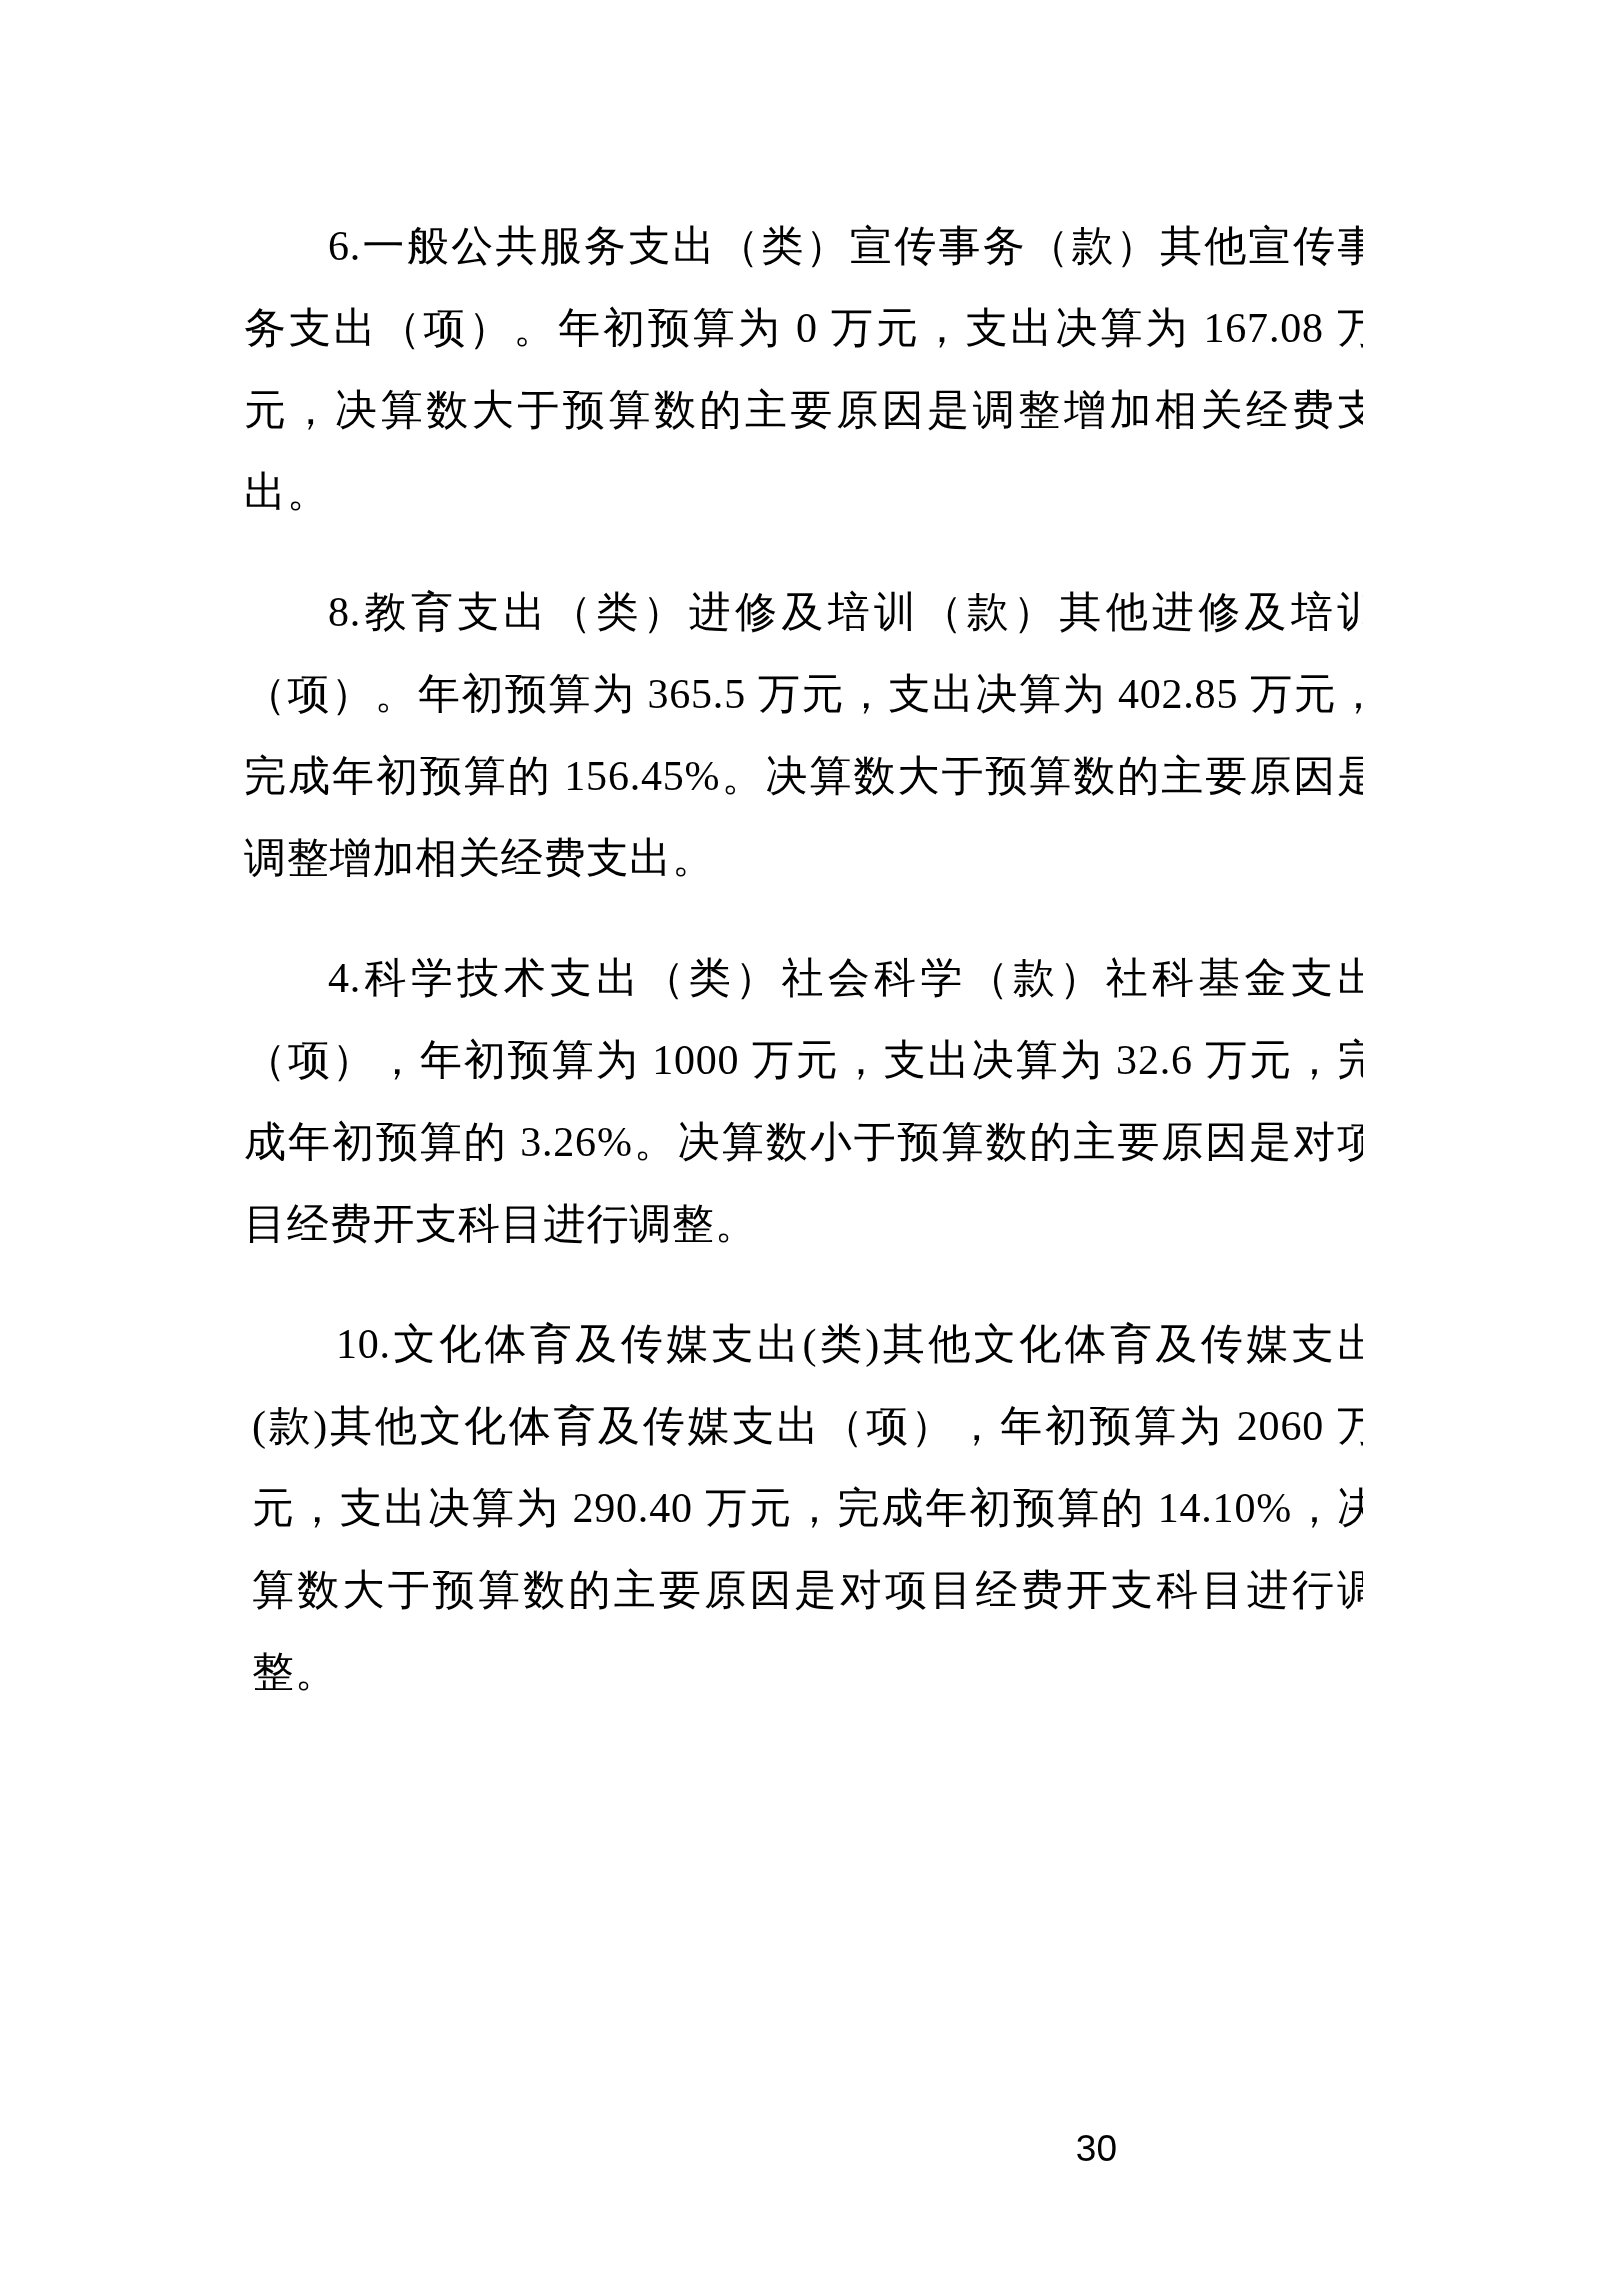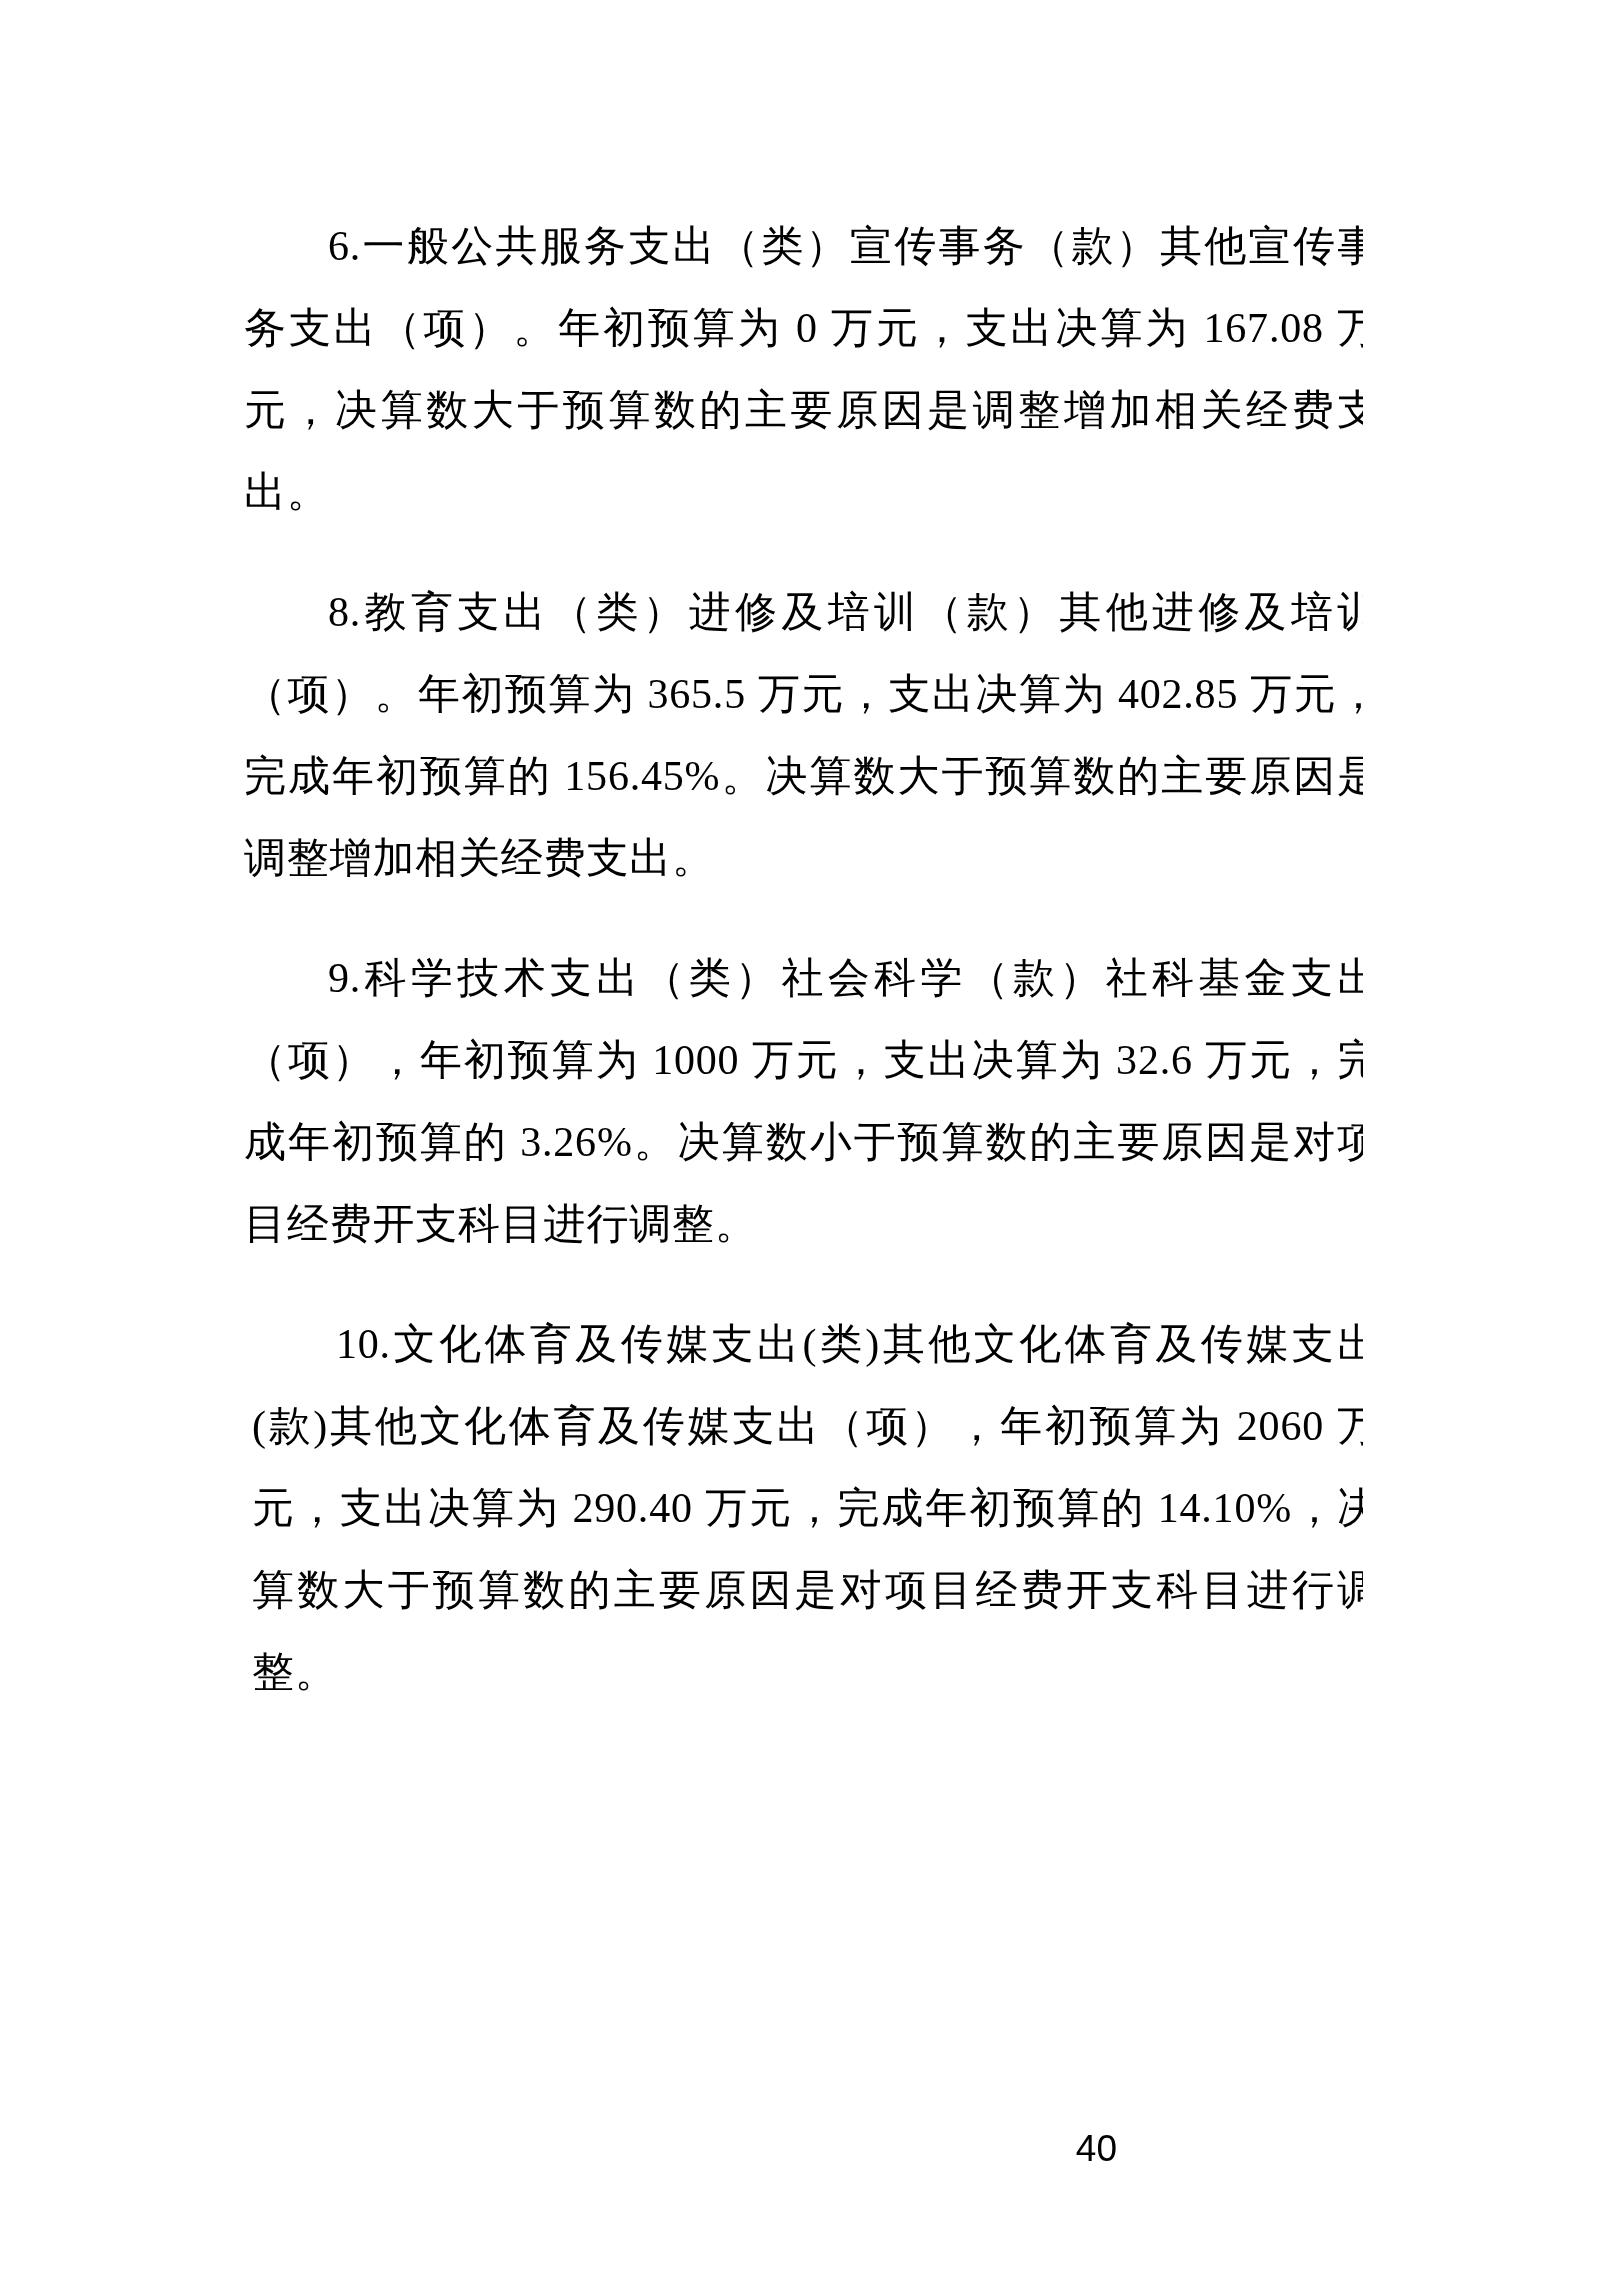--- a/index.html
+++ b/index.html
@@ -46,18 +46,18 @@
     color: #000000;
   }
 </style>
 </head>
 <body>
 
 <div class="page">
   <div class="content">
     <p class="para">6.一般公共服务支出（类）宣传事务（款）其他宣传事务支出（项）。年初预算为 0 万元，支出决算为 167.08 万元，决算数大于预算数的主要原因是调整增加相关经费支出。</p>
     <p class="para">8.教育支出（类）进修及培训（款）其他进修及培训（项）。年初预算为 365.5 万元，支出决算为 402.85 万元，完成年初预算的 156.45%。决算数大于预算数的主要原因是调整增加相关经费支出。</p>
-    <p class="para">9.科学技术支出（类）社会科学（款）社科基金支出（项），年初预算为 1000 万元，支出决算为 32.6 万元，完成年初预算的 3.26%。决算数小于预算数的主要原因是对项目经费开支科目进行调整。</p>
+    <p class="para">4.科学技术支出（类）社会科学（款）社科基金支出（项），年初预算为 1000 万元，支出决算为 32.6 万元，完成年初预算的 3.26%。决算数小于预算数的主要原因是对项目经费开支科目进行调整。</p>
     <p class="para">10.文化体育及传媒支出(类)其他文化体育及传媒支出(款)其他文化体育及传媒支出（项），年初预算为 2060 万元，支出决算为 290.40 万元，完成年初预算的 14.10%，决算数大于预算数的主要原因是对项目经费开支科目进行调整。</p>
   </div>
-  <div class="page-number">40</div>
+  <div class="page-number">30</div>
 </div>
 
 
 </body></html>

